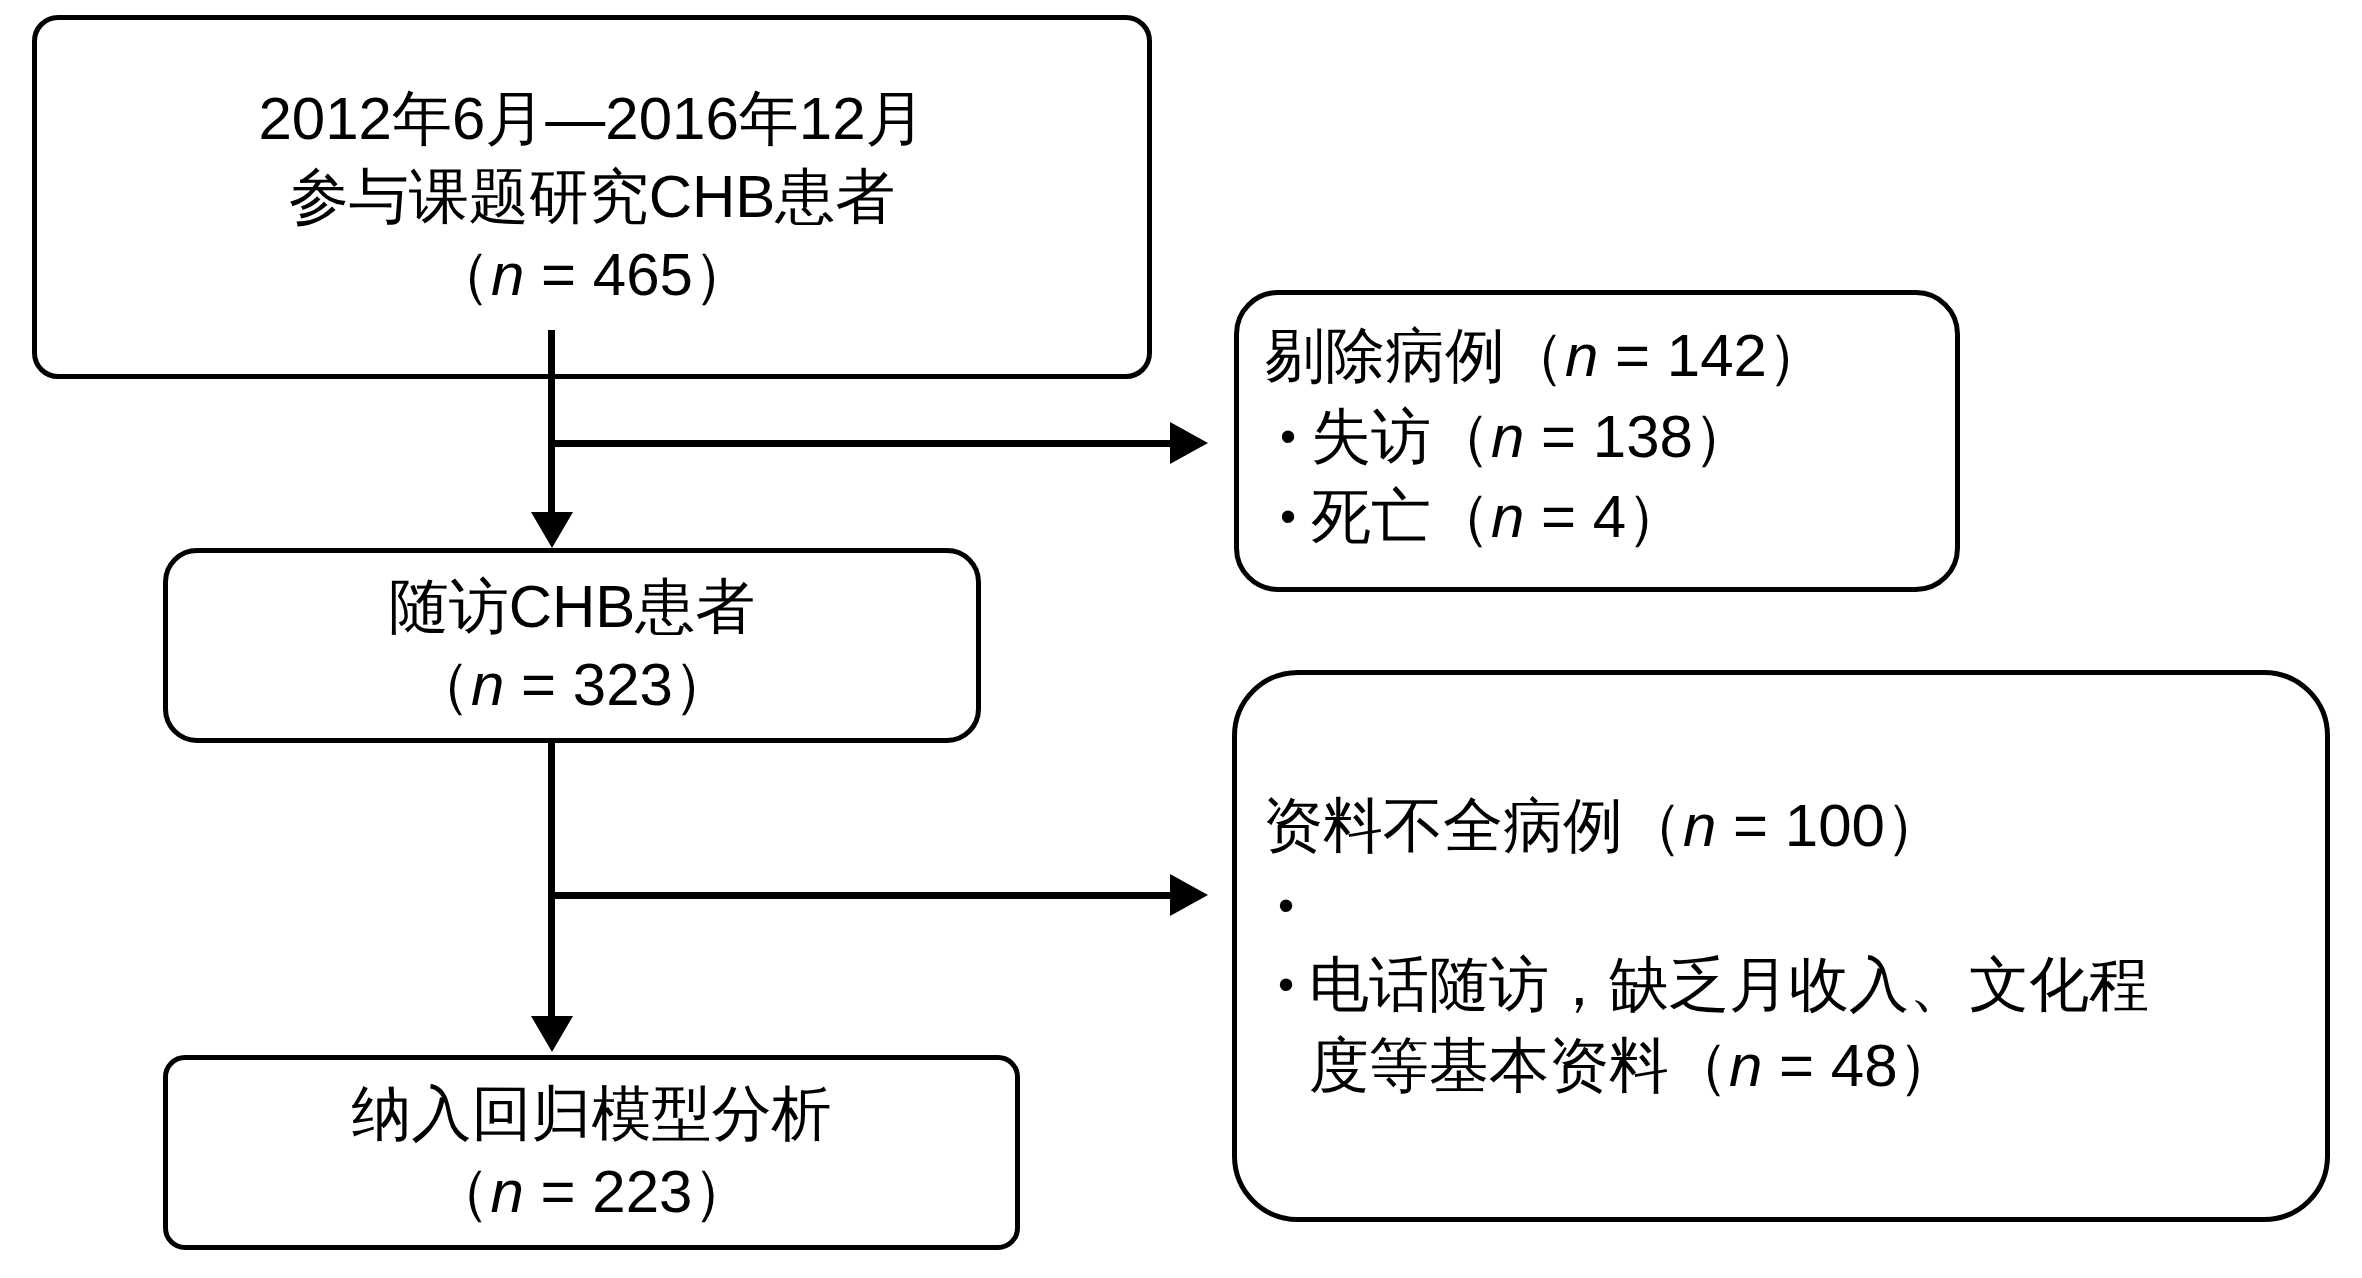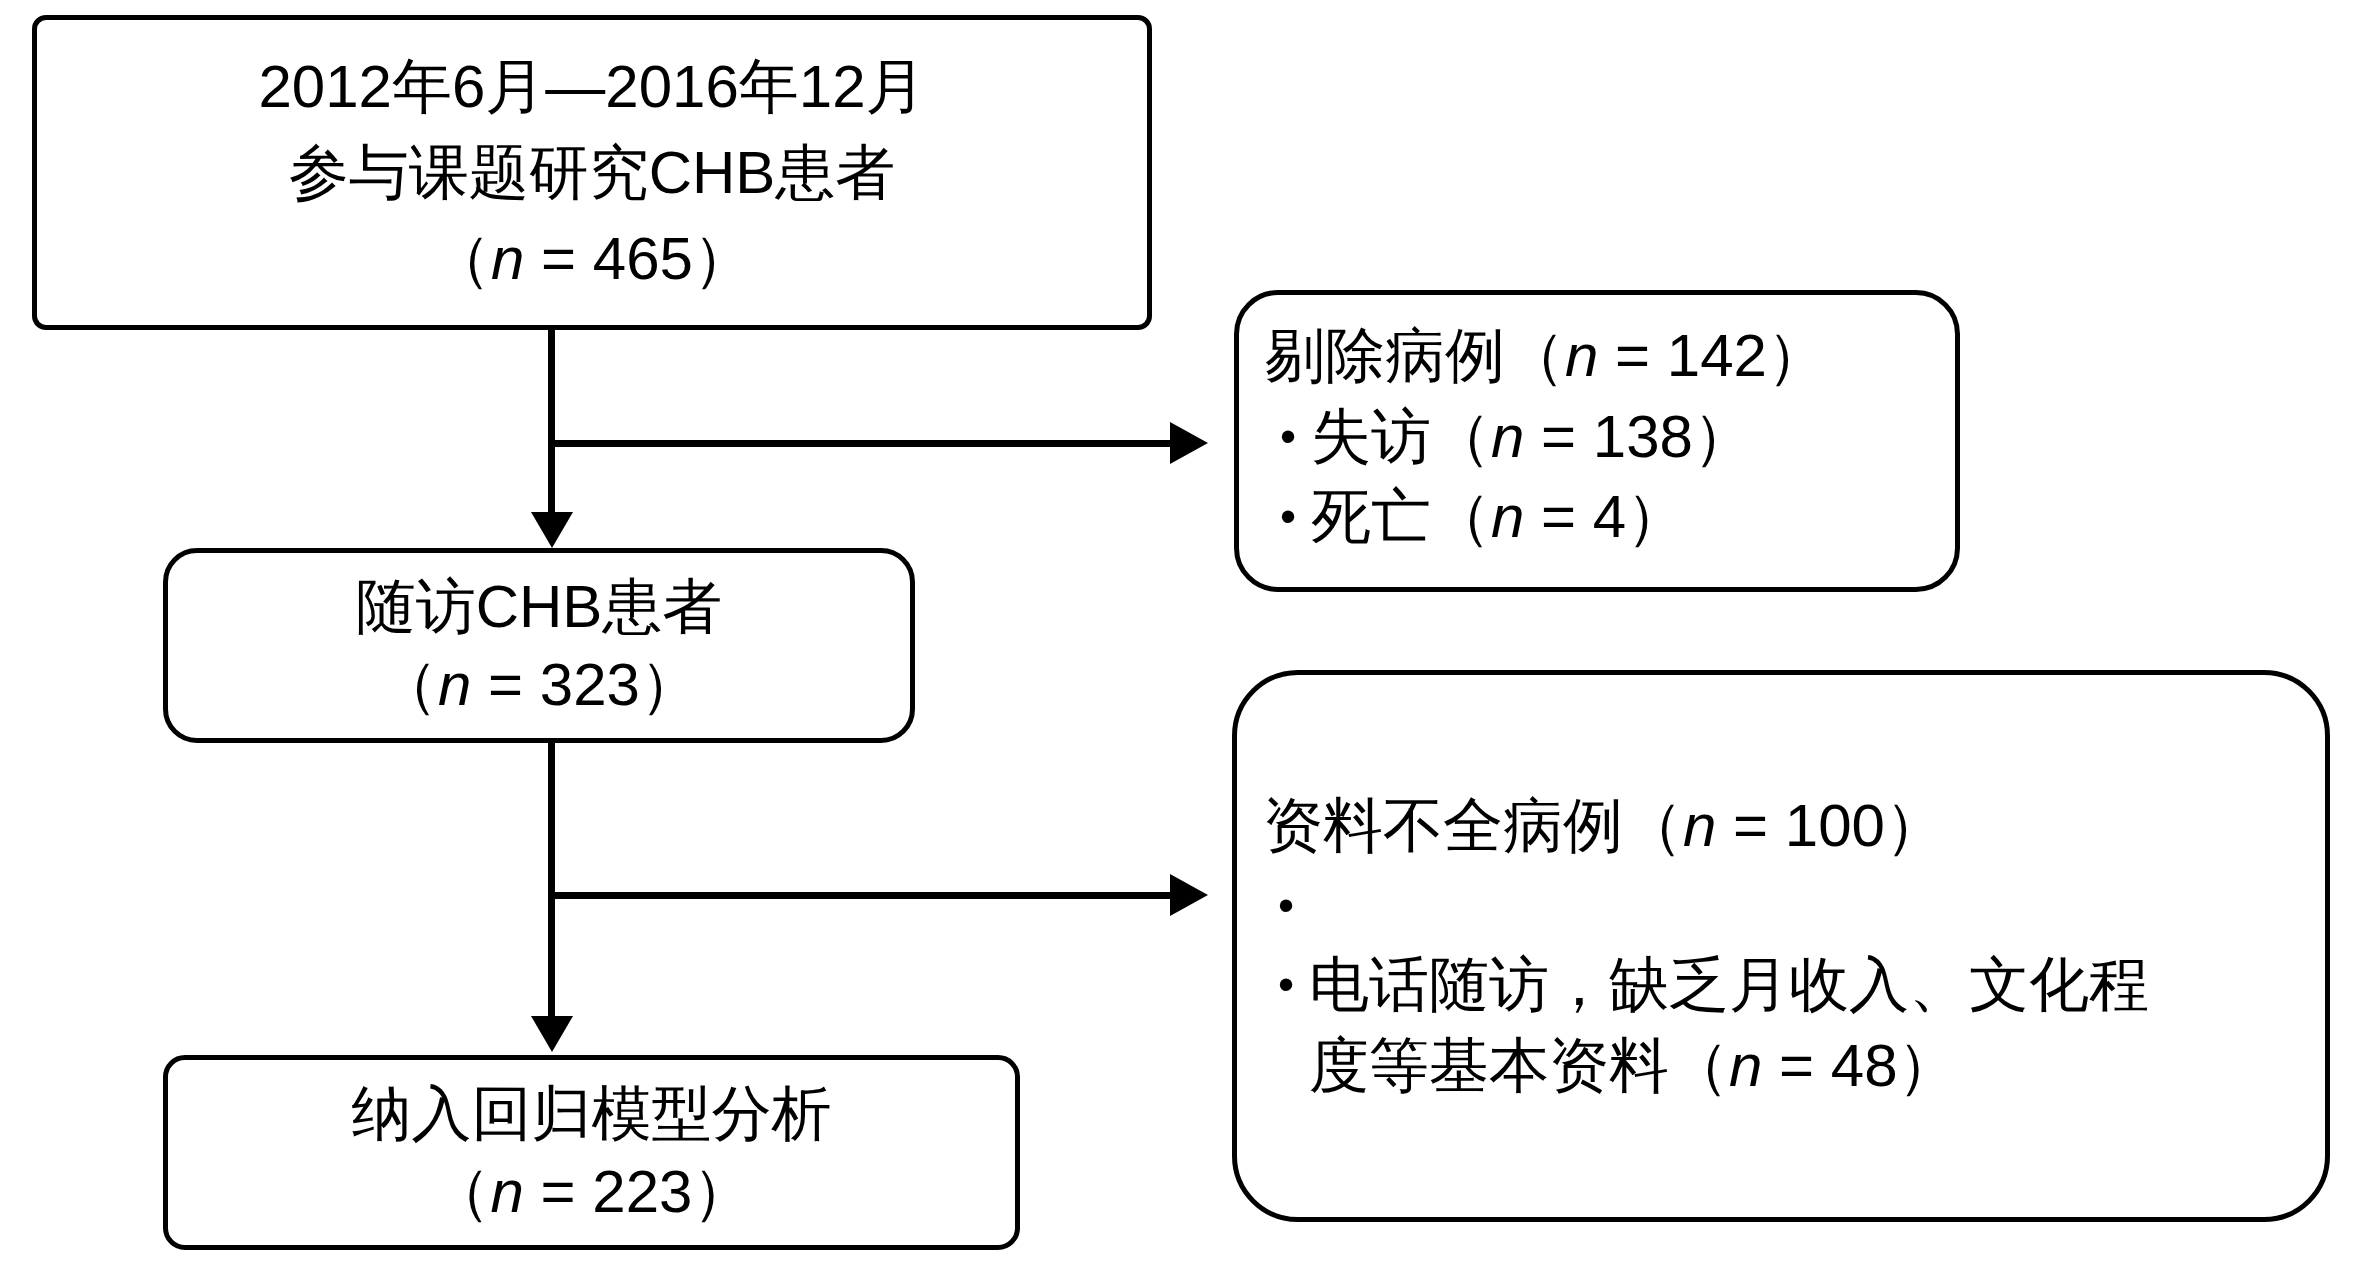--- a/index.html
+++ b/index.html
@@ -38,27 +38,26 @@
     font-size: 60px;
     letter-spacing: 0px;
   }
 
   
   .nvar { font-style: italic; }
 
   
   #node-enrolled {
     left: 32px;  top: 15px;
-    width: 1120px; height: 315px;
-    border-radius: 14px;
-    gap: 8px;
+    width: 1120px; height: 364px;
+    border-radius: 26px;
   }
   #node-followup {
     left: 163px; top: 548px;
-    width: 752px; height: 195px;
+    width: 818px; height: 195px;
     border-radius: 34px;
   }
   #node-analysis {
     left: 163px; top: 1055px;
     width: 857px; height: 195px;
     border-radius: 22px;
   }
   #node-excluded {
     left: 1234px; top: 290px;
     width: 726px; height: 302px;

